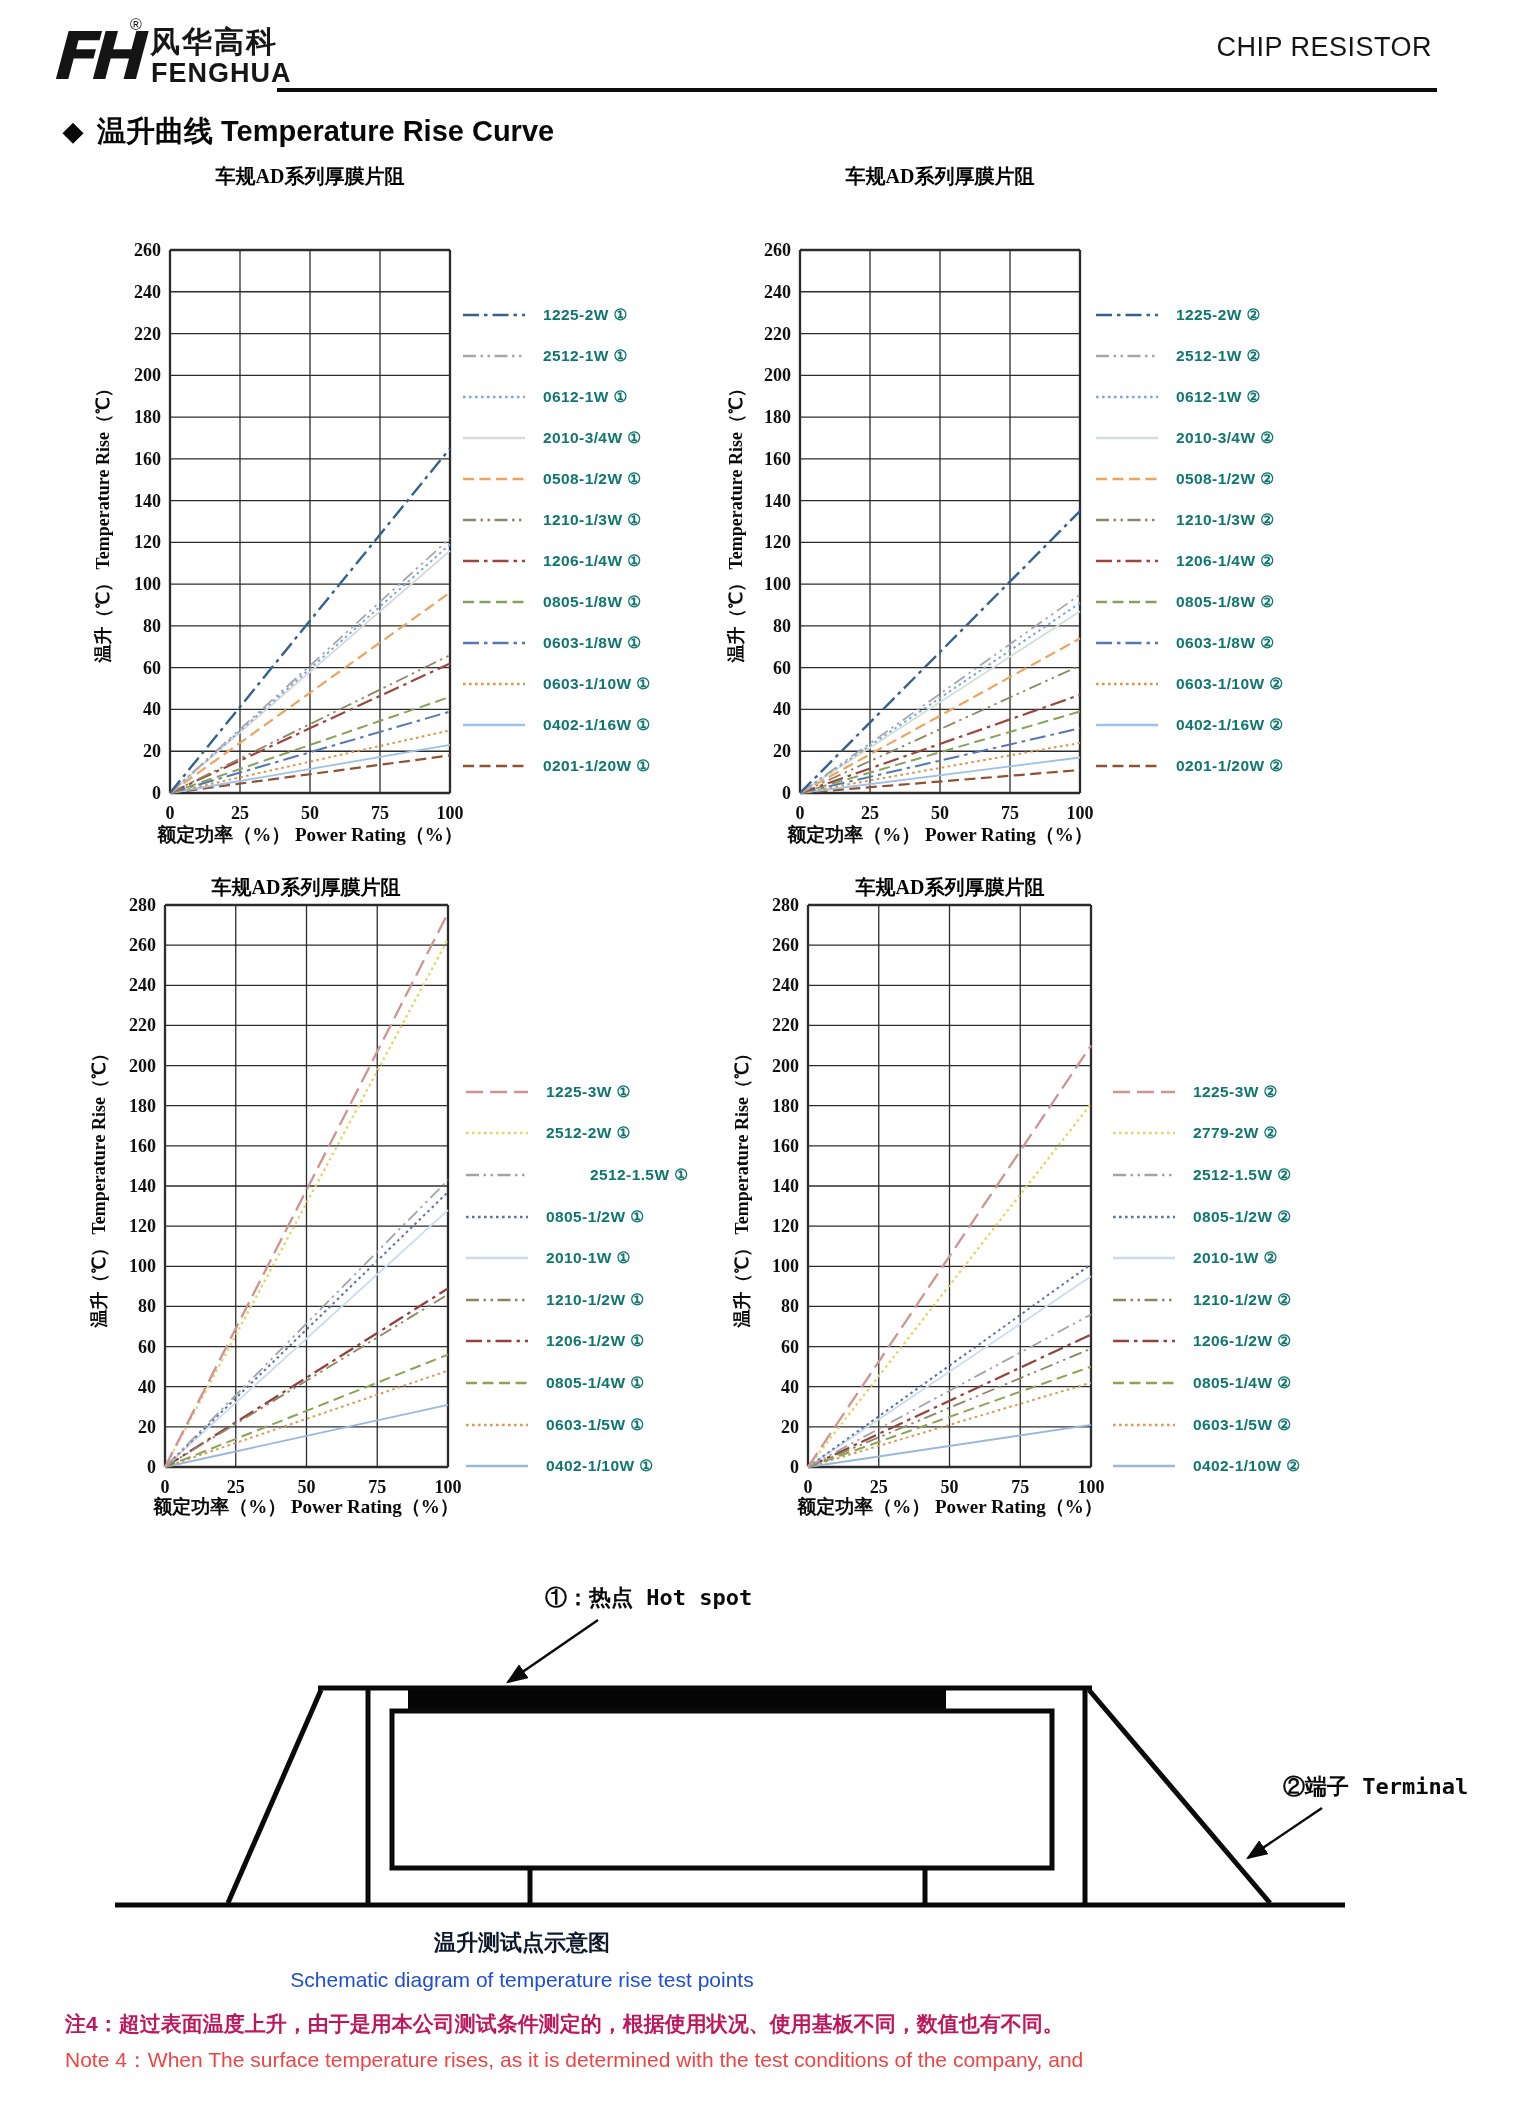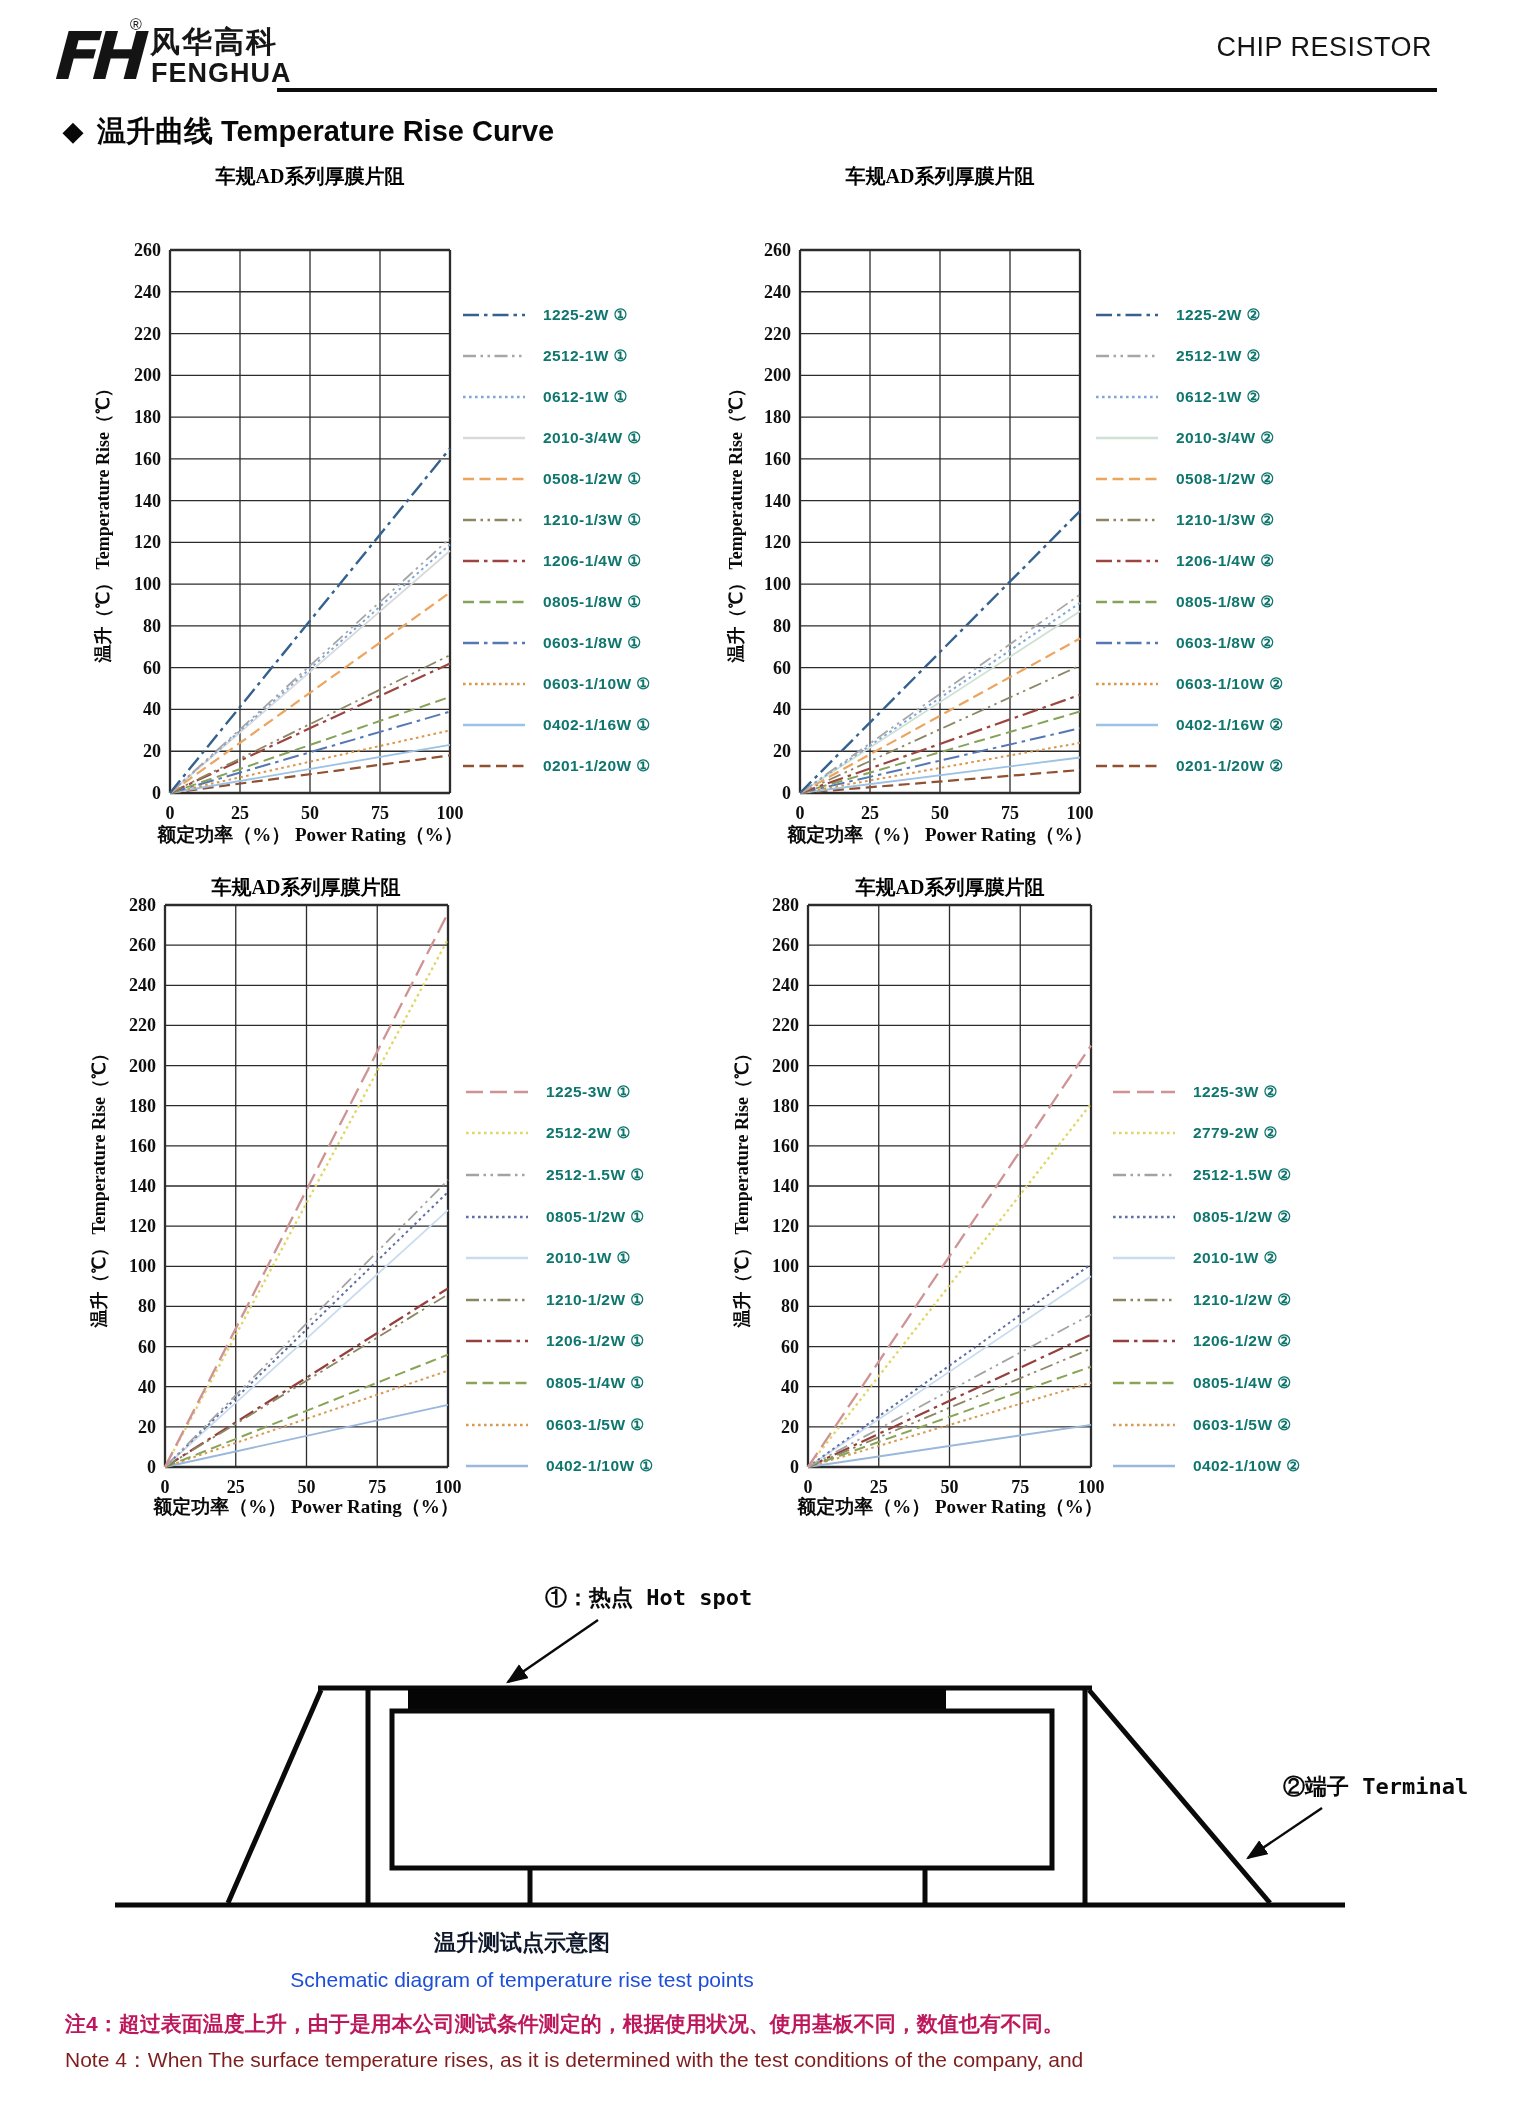--- a/index.html
+++ b/index.html
@@ -31,21 +31,21 @@
   .legend-item span{margin-left:17px;font:700 15.5px "Liberation Sans",sans-serif;color:#0f766e;letter-spacing:.4px;white-space:nowrap;}
   
   .schem-svg{position:absolute;left:100px;top:1570px;}
   .schem-label{position:absolute;font:600 22px "DejaVu Sans Mono",monospace;color:#0a0a0a;white-space:nowrap;}
   .captions{position:absolute;left:72px;top:1928px;width:900px;text-align:center;}
   .caption-cn{font:700 22px "Liberation Sans",sans-serif;color:#0f172a;}
   .caption-en{font:400 21px "Liberation Sans",sans-serif;color:#1d4ed8;margin-top:10px;}
   
   .notes{position:absolute;left:65px;top:2010px;width:1420px;}
   .note-cn{font:600 21px "Liberation Sans",sans-serif;color:#be185d;}
-  .note-en{font:400 21px "Liberation Sans",sans-serif;color:#7f1d1d;margin-top:7px;line-height:30px;}
+  .note-en{font:400 21px "Liberation Sans",sans-serif;color:#ef4444;margin-top:7px;line-height:30px;}
 </style>
 </head>
 <body>
 
 <div class="page">
 
   <div class="logo-mark">FH</div>
   <div class="reg-mark">®</div>
   <div class="brand-cn">风华高科</div>
   <div class="brand-en">FENGHUA</div>
@@ -442,21 +442,21 @@
           <line x1="1" y1="4" x2="63" y2="4" stroke="#cf9394" stroke-width="2.6" stroke-dasharray="17,7"></line>
         </svg>
         <span>1225-3W ①</span>
       </div>
       <div class="legend-item" style="height: 41.6px;">
         <svg width="64" height="8">
           <line x1="1" y1="4" x2="63" y2="4" stroke="#e0d565" stroke-width="2.6" stroke-dasharray="2.6,3.4"></line>
         </svg>
         <span>2512-2W ①</span>
       </div>
-      <div class="legend-item" style="height: 41.6px;">
+      <div class="legend-item" style="height: 41.6px; gap: 44px;">
         <svg width="64" height="8">
           <line x1="1" y1="4" x2="63" y2="4" stroke="#a3a3a3" stroke-width="2.6" stroke-dasharray="13,4.5,2.5,4.5,2.5,4.5"></line>
         </svg>
         <span>2512-1.5W ①</span>
       </div>
       <div class="legend-item" style="height: 41.6px;">
         <svg width="64" height="8">
           <line x1="1" y1="4" x2="63" y2="4" stroke="#5f6fa5" stroke-width="2.6" stroke-dasharray="2.6,3.4"></line>
         </svg>
         <span>0805-1/2W ①</span>

